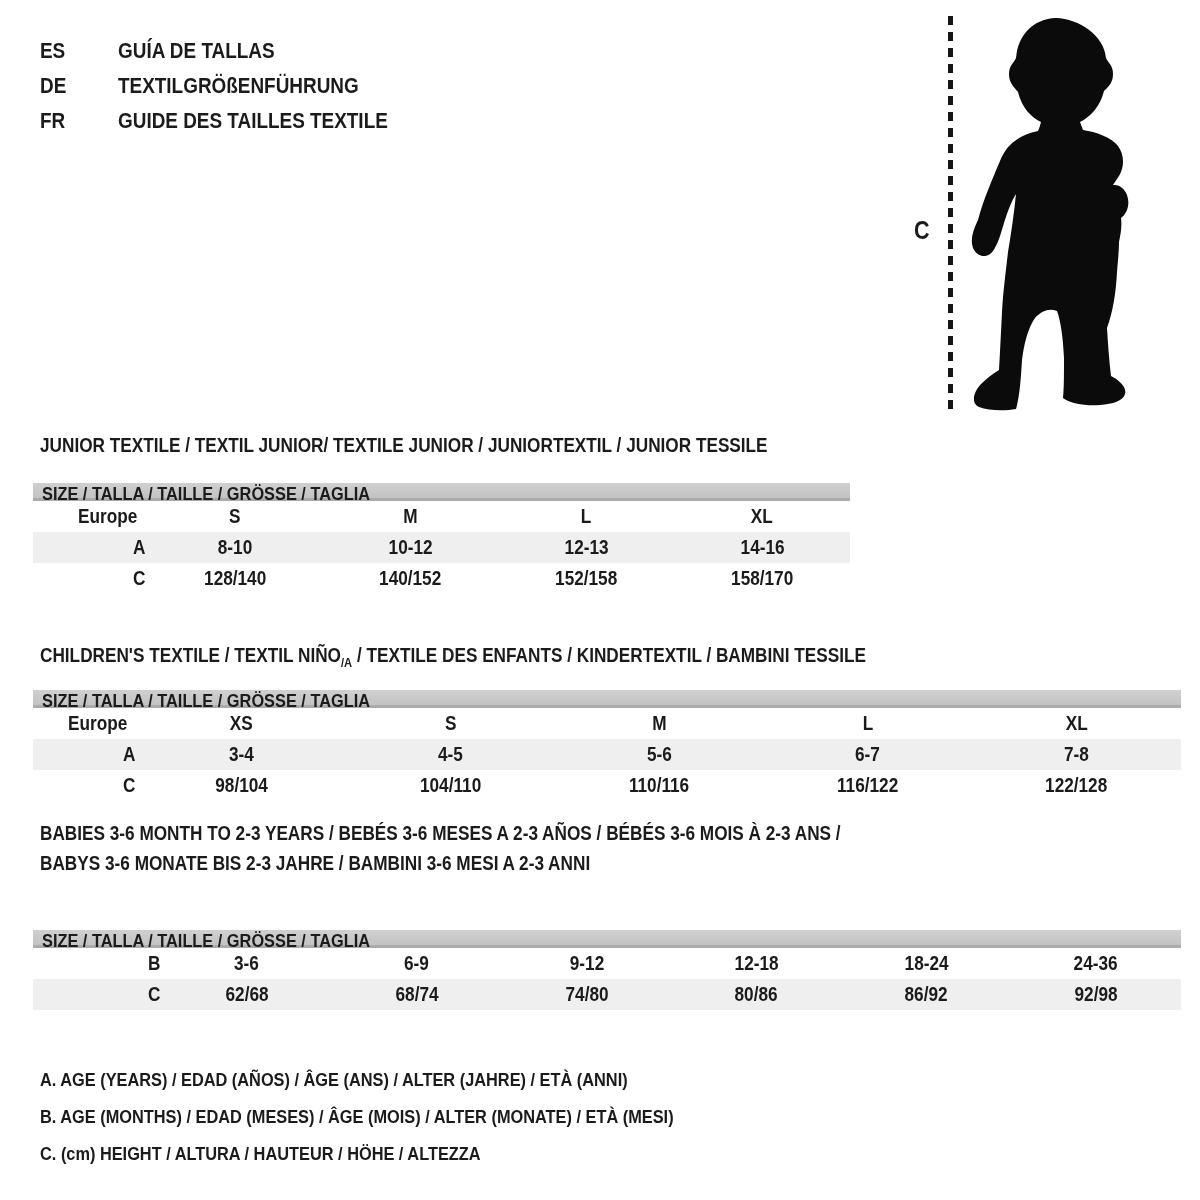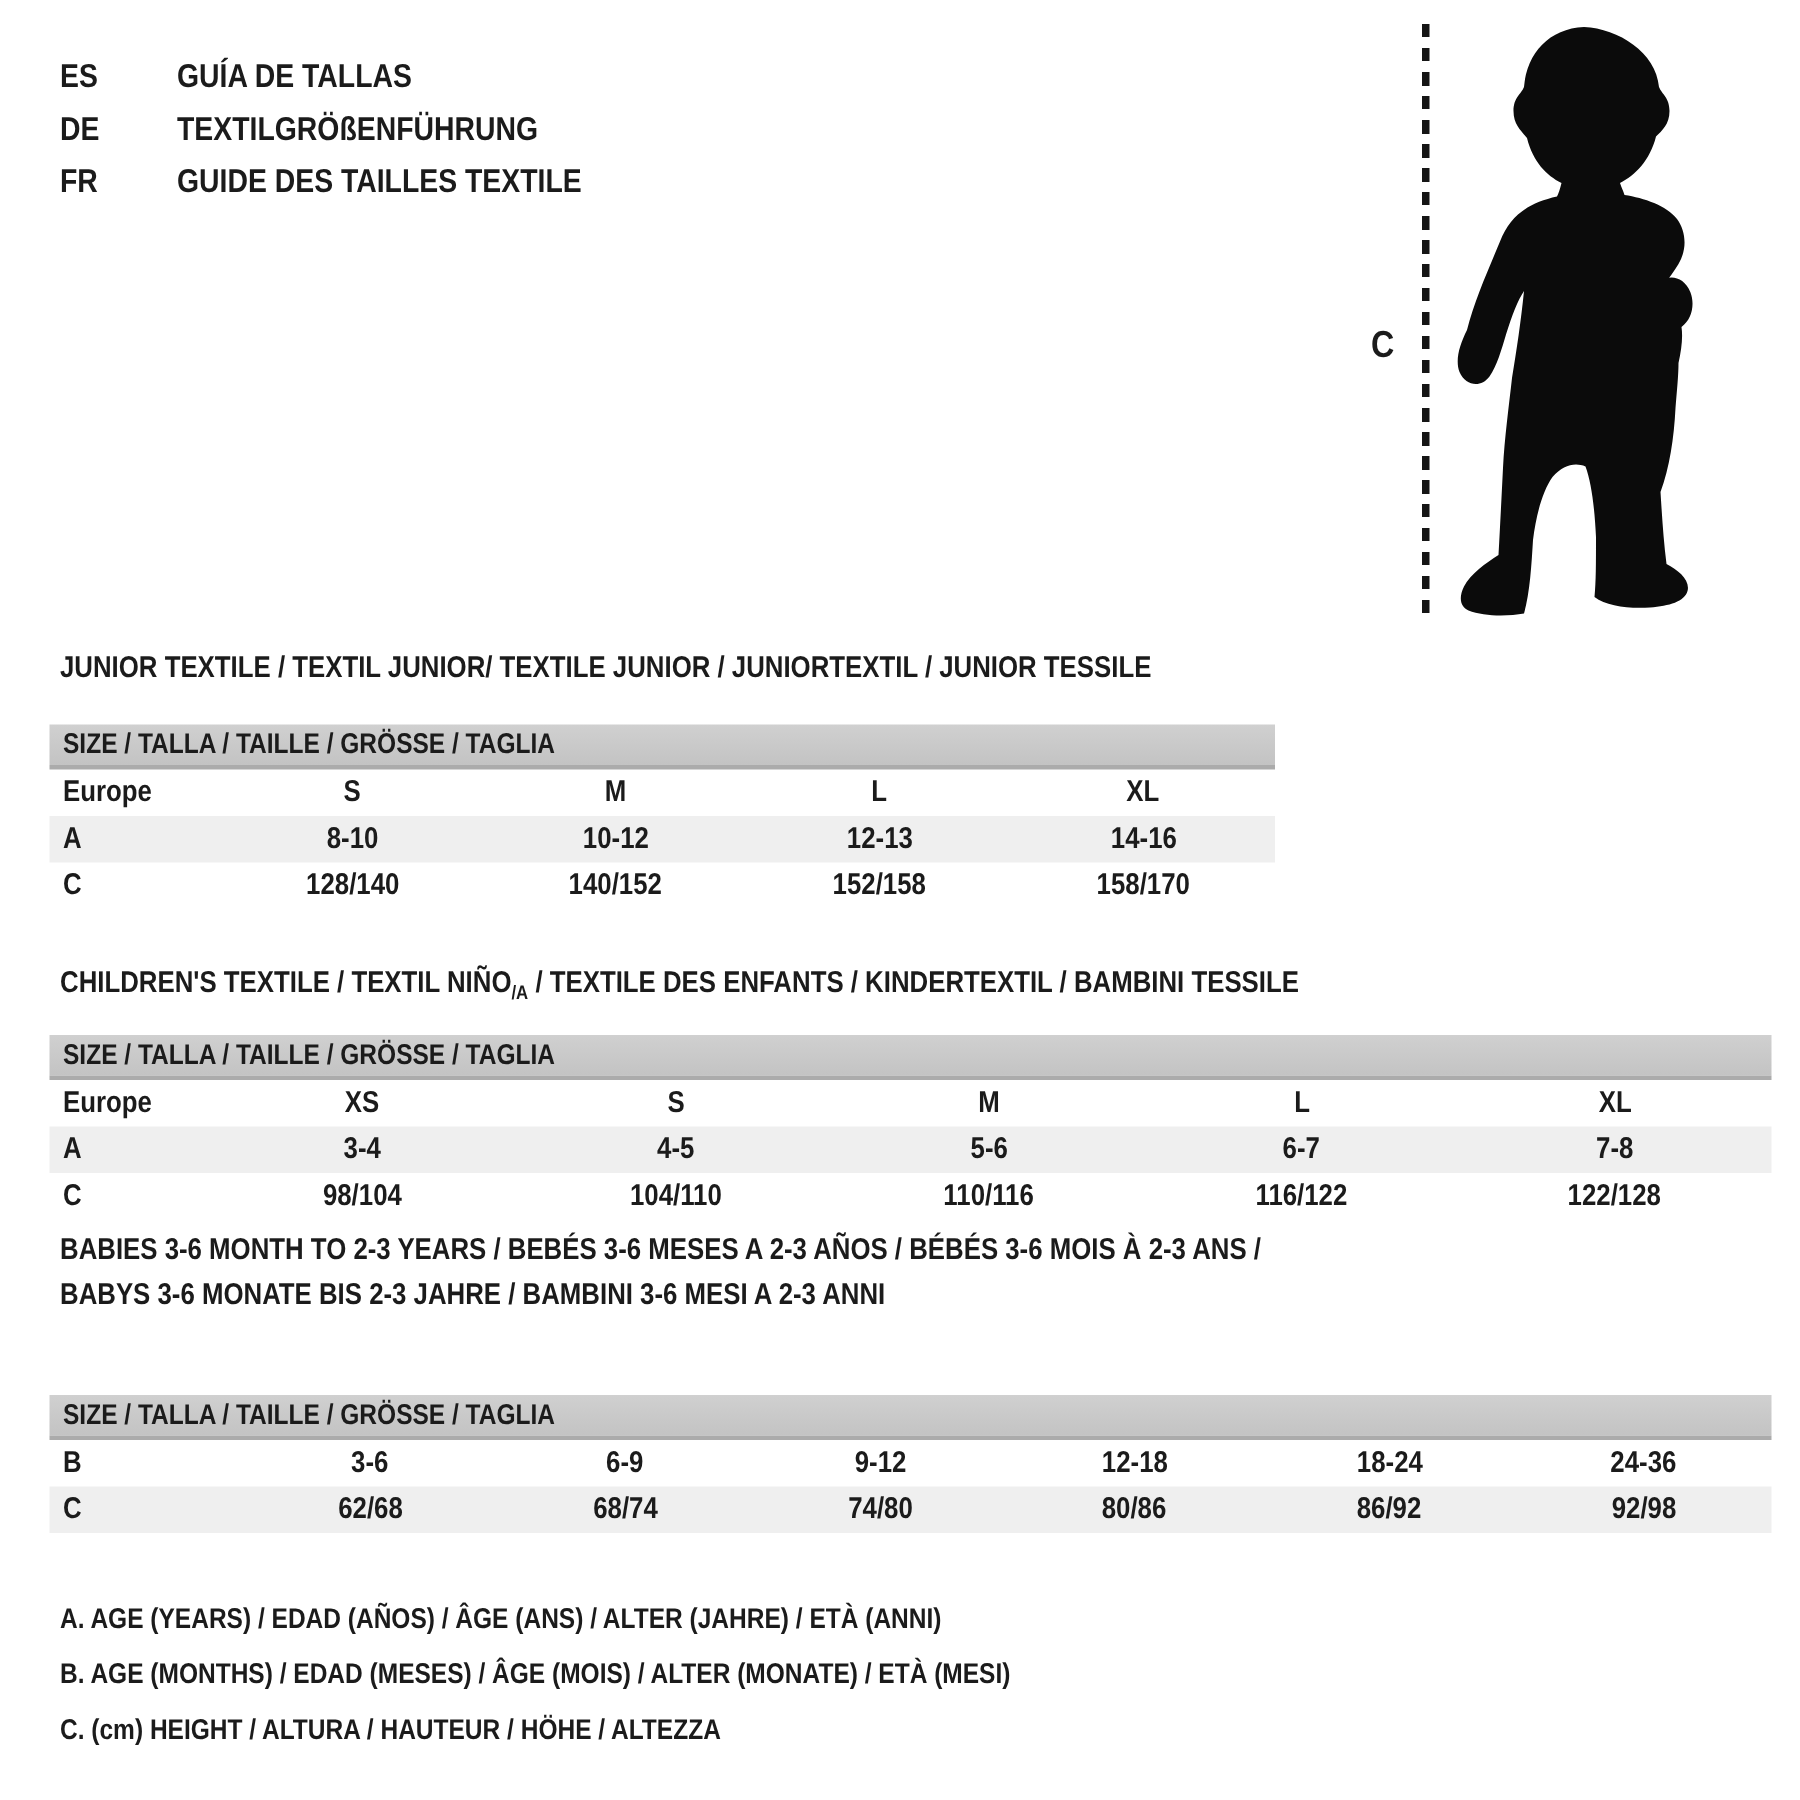--- a/index.html
+++ b/index.html
@@ -24,30 +24,30 @@
   .toddler{position:absolute;left:968px;top:14px;width:164px;height:400px;}
 
   
   .section-heading{position:absolute;left:40px;font-size:20px;line-height:22px;}
   .heading-sub{font-size:13px;vertical-align:-5px;}
   .heading-2line{line-height:30px;}
 
   
   .size-table{position:absolute;left:33px;}
   .size-band{
-    height:30px;box-sizing:border-box;display:flex;align-items:center;
+    height:18px;box-sizing:border-box;display:flex;align-items:flex-start;
     padding-left:9px;font-size:19px;
     background:linear-gradient(#d0d0d0,#c3c3c3);
     border-bottom:3px solid #ababab;
   }
   .t-row{display:flex;height:31px;align-items:center;font-size:20px;}
   .t-row.alt{background:#efefef;}
   .t-cell{flex:1;text-align:center;}
   .t-cell span{display:inline-block;transform:scaleX(0.86);transform-origin:50% 50%;white-space:nowrap;}
-  .t-cell.label{flex:0 0 var(--c1);text-align:left;padding-left:9px;}
+  .t-cell.label{flex:0 0 var(--c1);text-align:right;padding-left:9px;}
   .t-cell.label span{transform-origin:0 50%;}
   .tbl-junior{top:483px;width:817px;--c1:105px;}
   .tbl-children{top:690px;width:1148px;--c1:95px;}
   .tbl-babies{top:930px;width:1148px;--c1:120px;}
 
   
   .footnotes{position:absolute;left:40px;top:1069px;font-size:19px;}
   .footnote{height:37px;display:flex;align-items:flex-start;}
 </style>
 </head>

